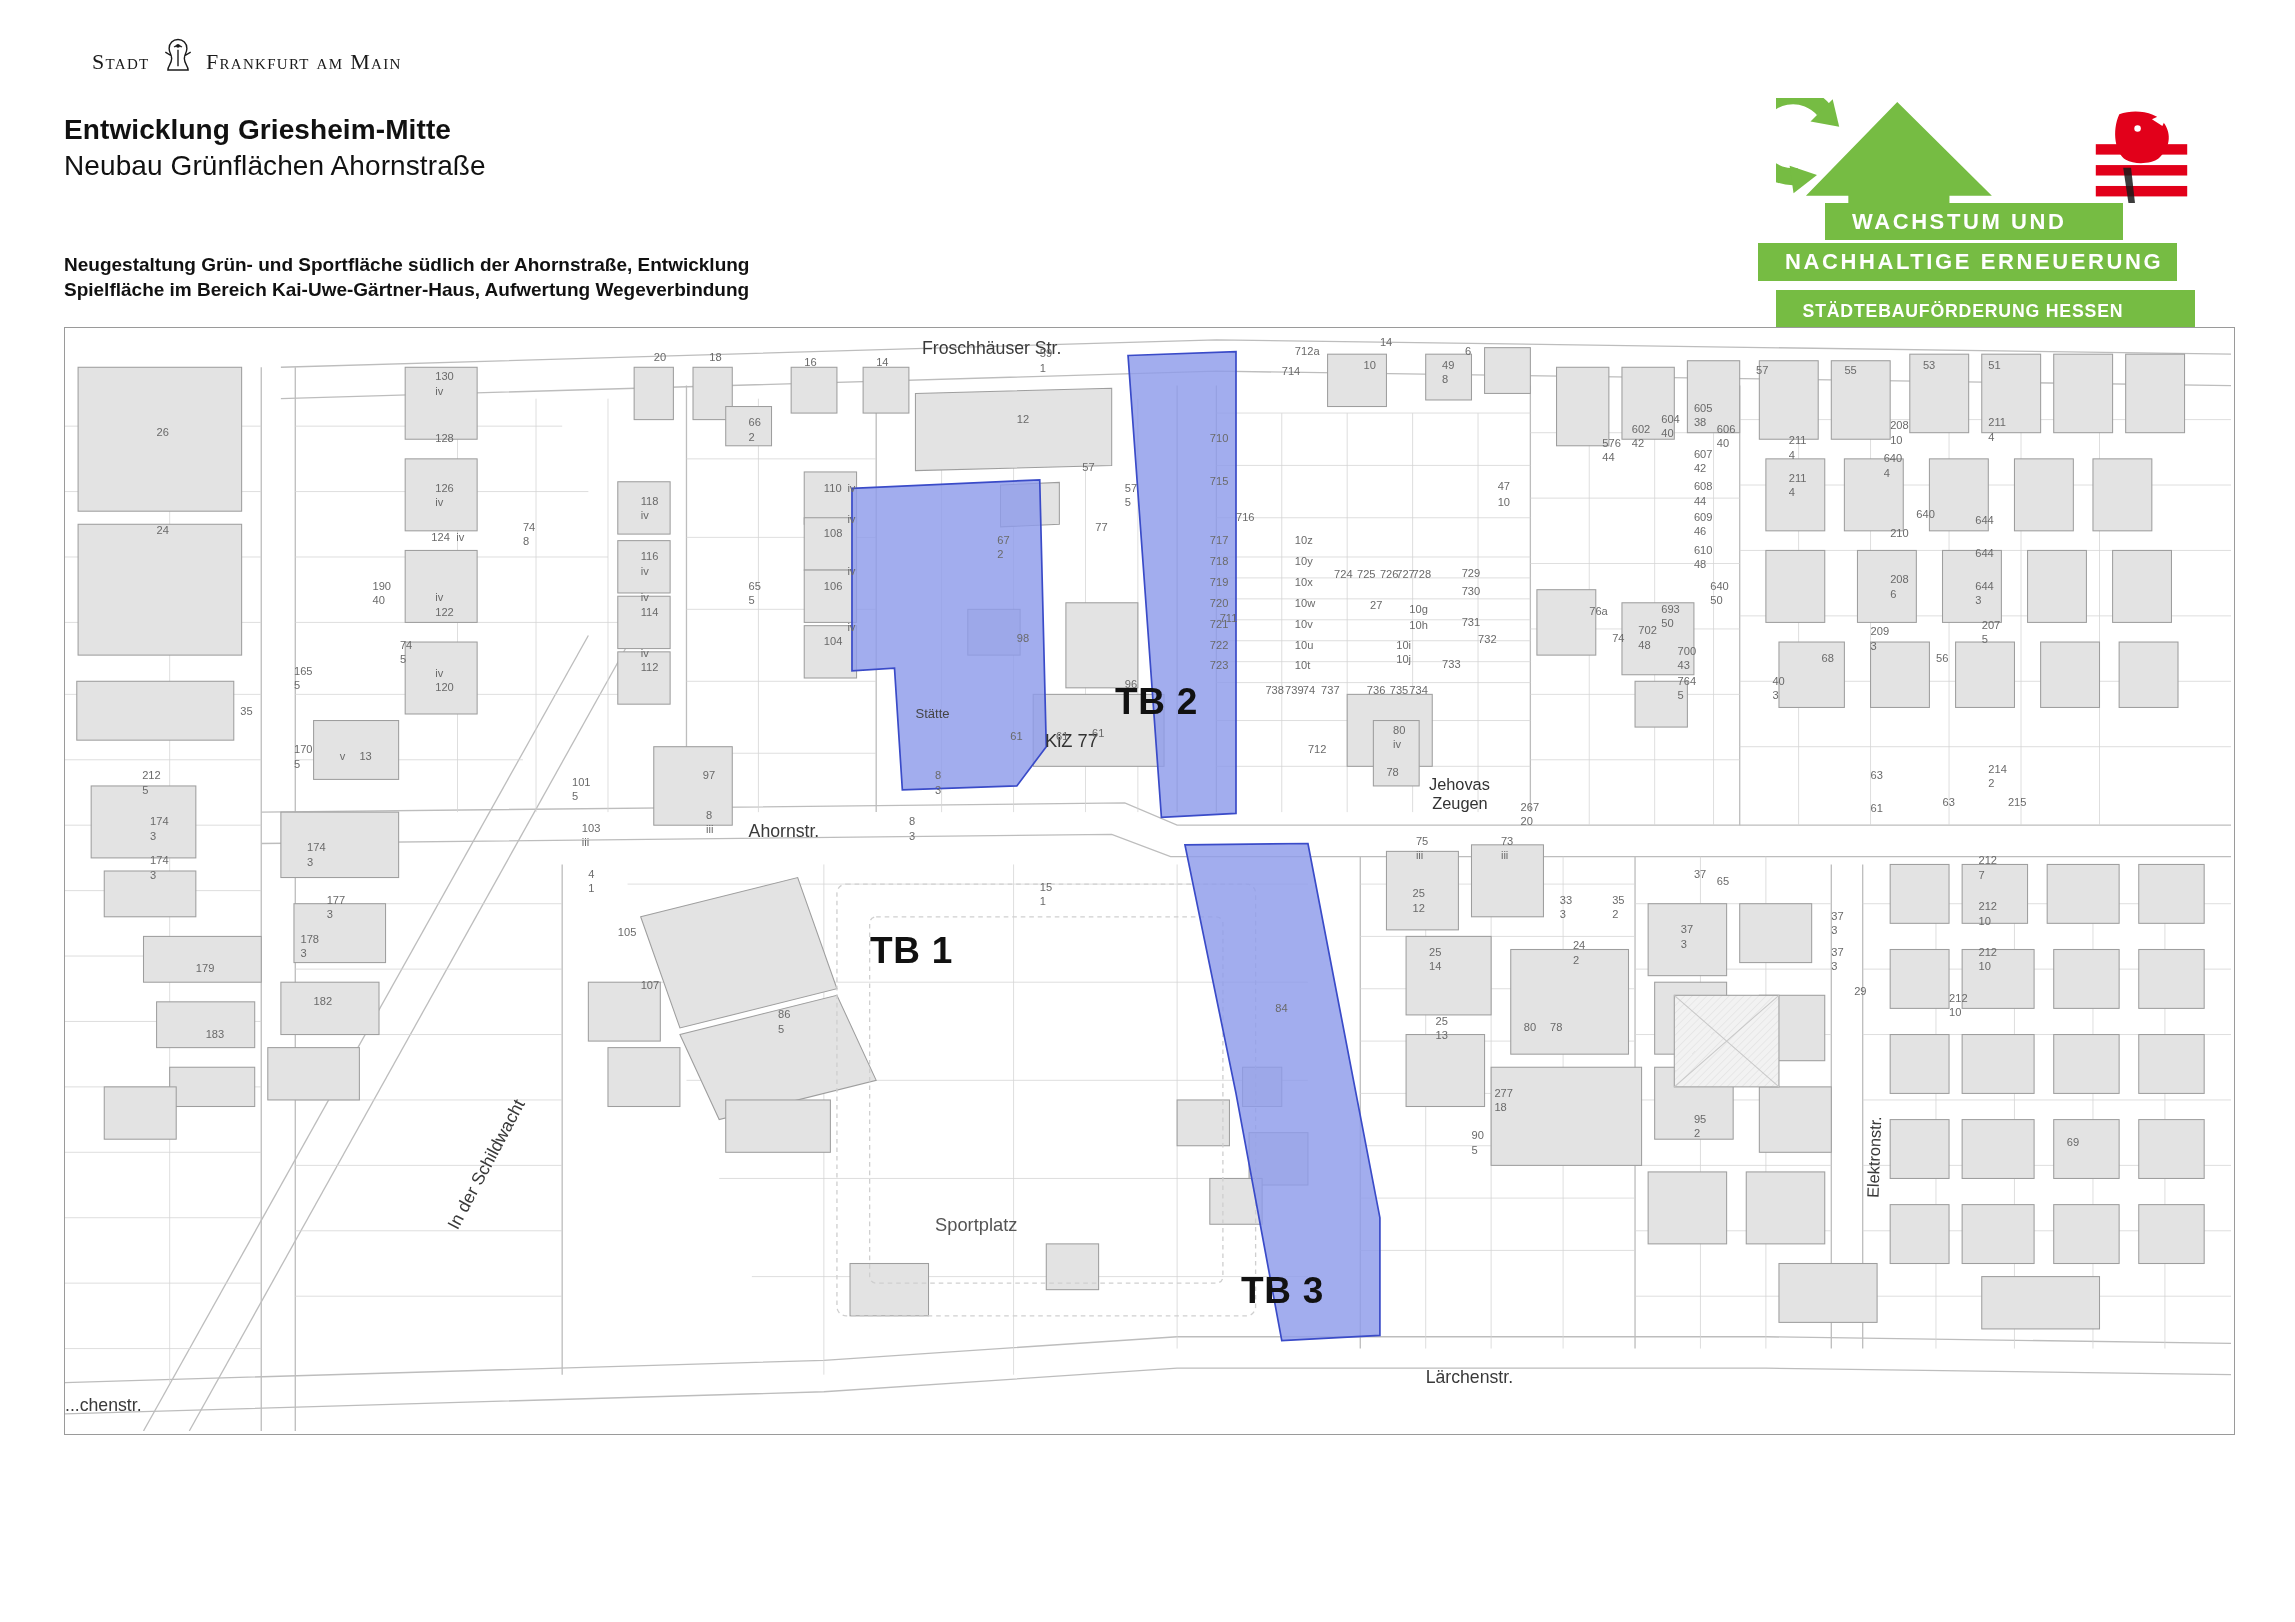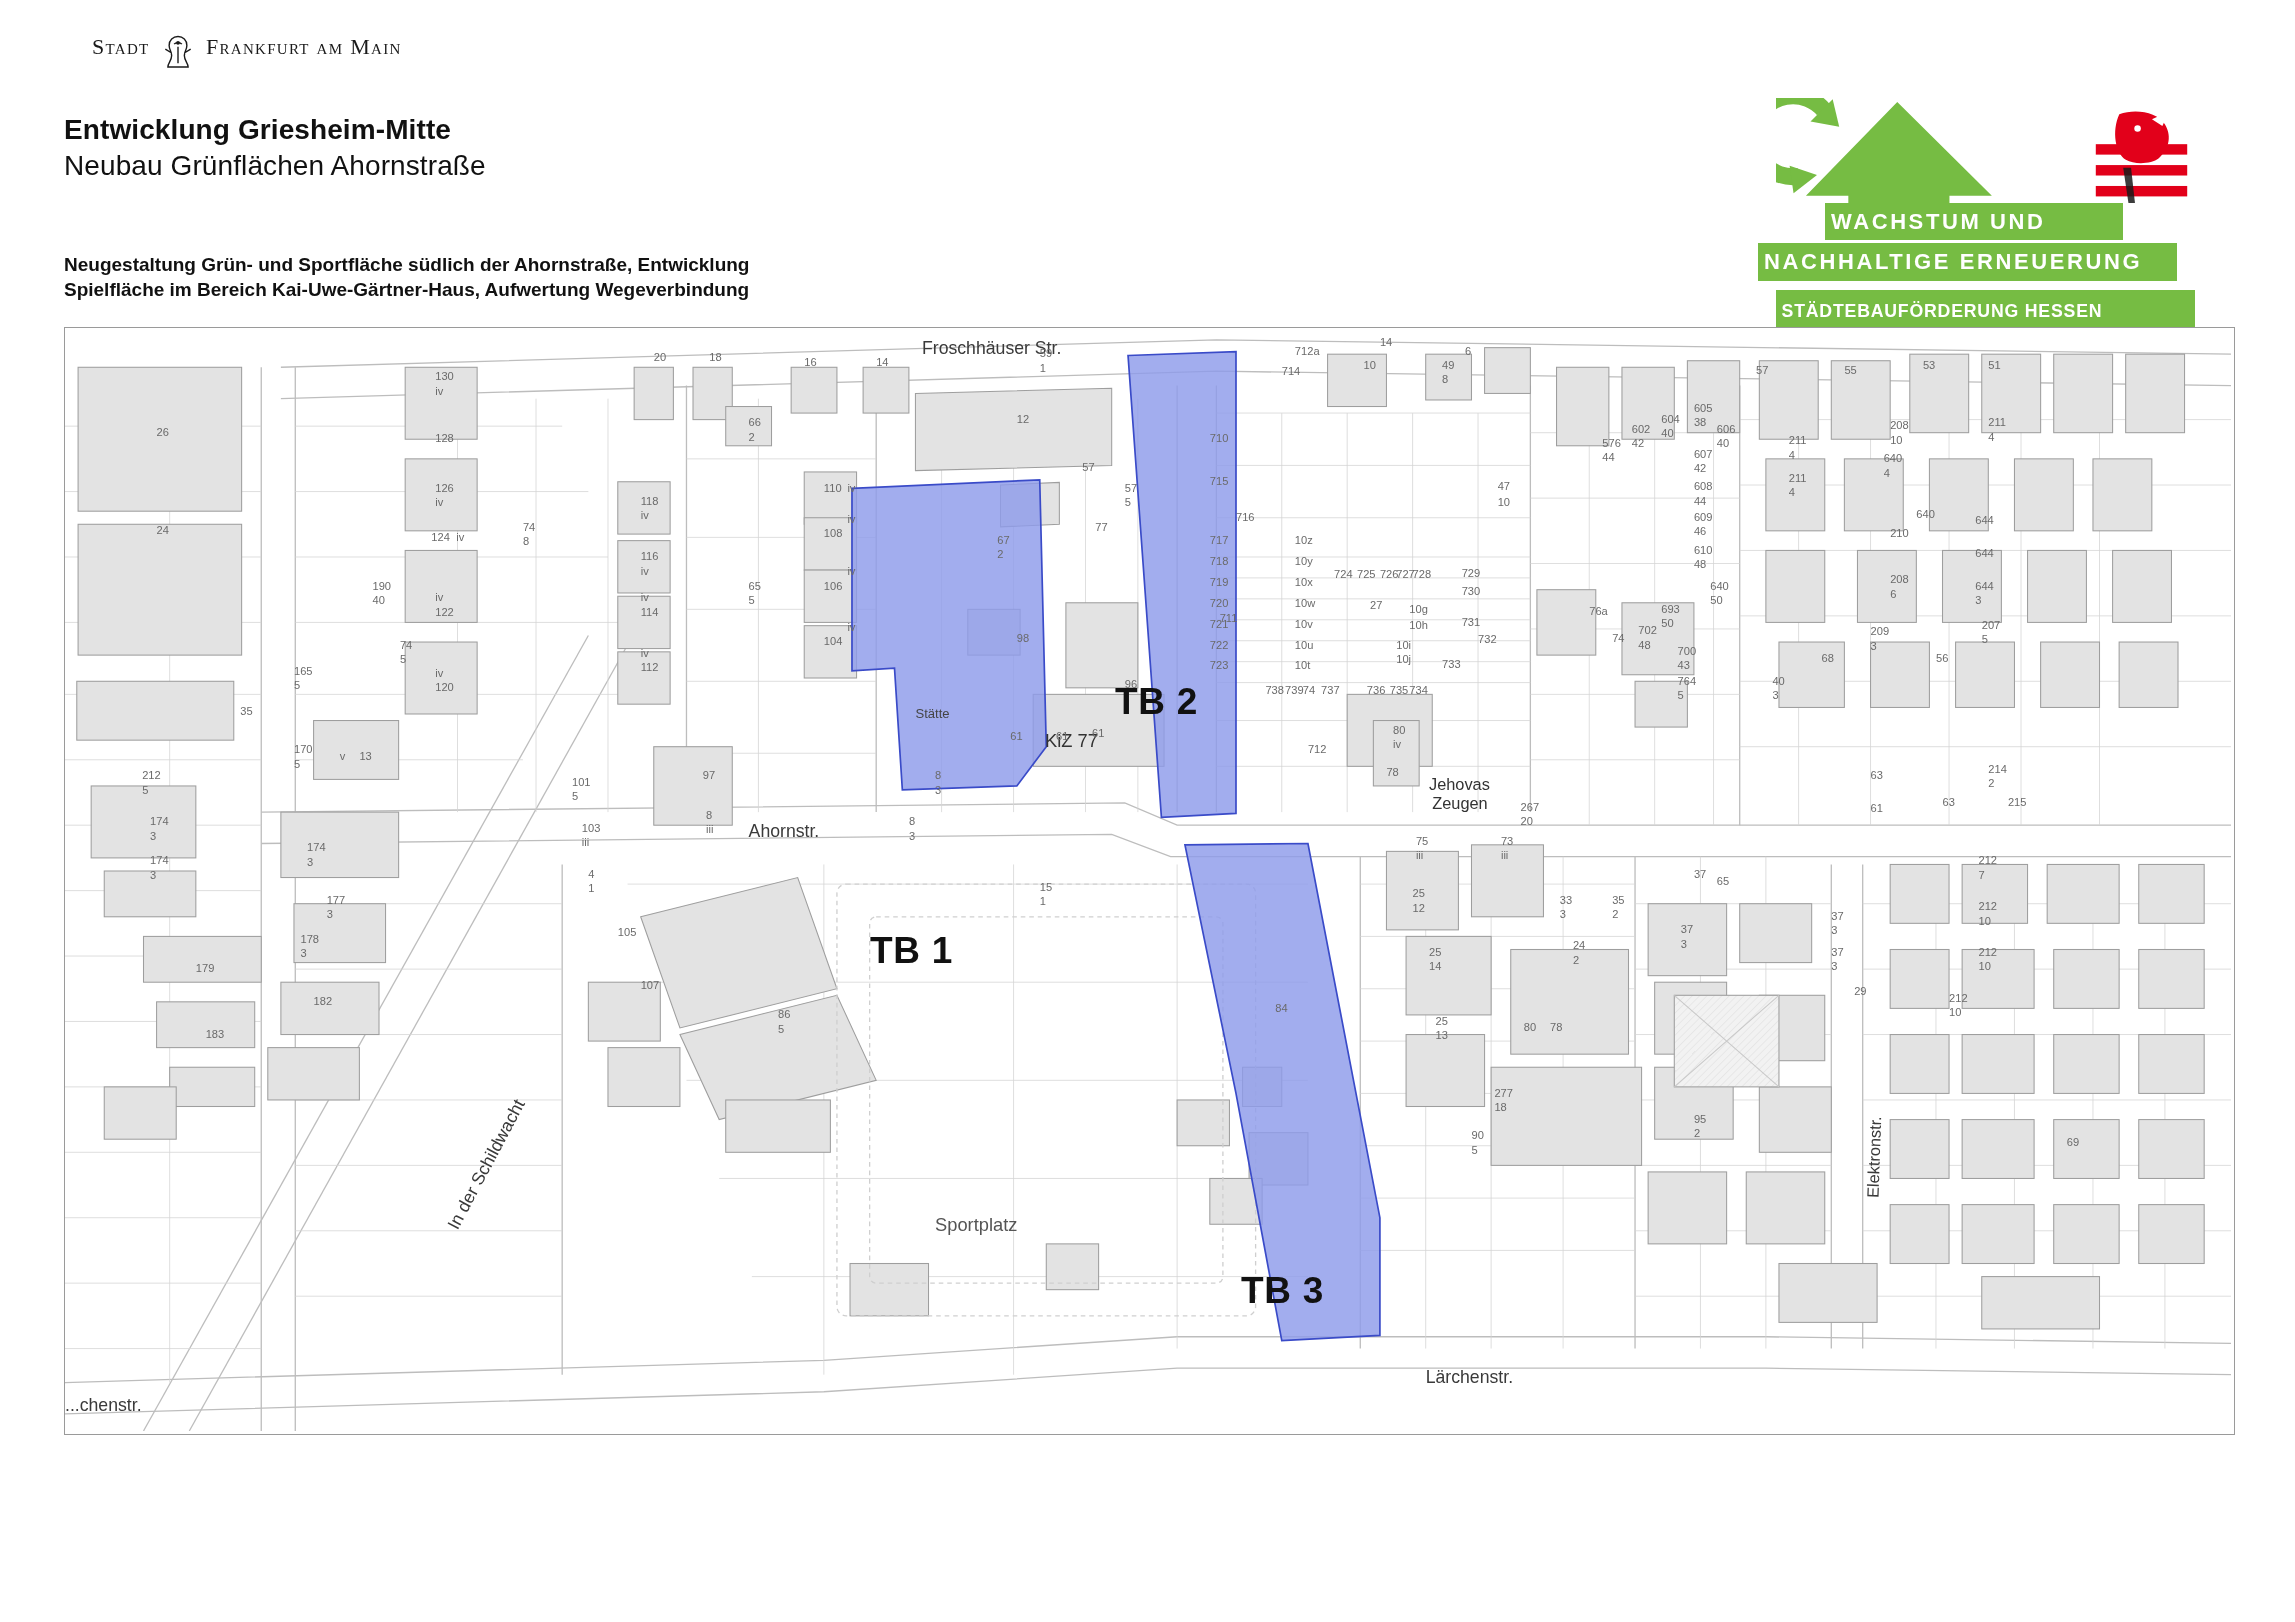--- a/index.html
+++ b/index.html
@@ -23,21 +23,21 @@
     width: 2295px;
     height: 321px;
   }
 
   #city-logo {
     position: absolute;
     left: 92px;
     top: 34px;
     height: 41px;
     display: flex;
-    align-items: flex-start;
+    align-items: flex-end;
     gap: 9.2px;
   }
   #city-logo .eagle {
     width: 38px;
     height: 38px;
   }
   #city-logo .txt-left,
   #city-logo .txt-right {
     font-family: "Liberation Serif", serif;
     font-size: 22px;
@@ -95,21 +95,21 @@
   .badge-bar {
     position: absolute;
     background: #76bc43;
     color: #ffffff;
     display: flex;
     align-items: center;
     justify-content: flex-start;
     font-weight: bold;
     letter-spacing: 2.6px;
     box-sizing: border-box;
-    padding-left: 6px;
+    padding-left: 27px;
   }
   #badge-bar-1 { left: 69px; top: 105px; width: 298px; height: 37px; font-size: 22px; }
   #badge-bar-2 { left: 2px;  top: 145px; width: 419px; height: 38px; font-size: 22px; }
   #badge-bar-3 { left: 19.6px;  top: 192px; width: 419px; height: 42px; font-size: 17.7px; letter-spacing: 0.8px;}
   .badge-lion {
     position: absolute;
     right: 19.6px;
     top: 6.5px;
     width: 105px;
     height: 111px;

